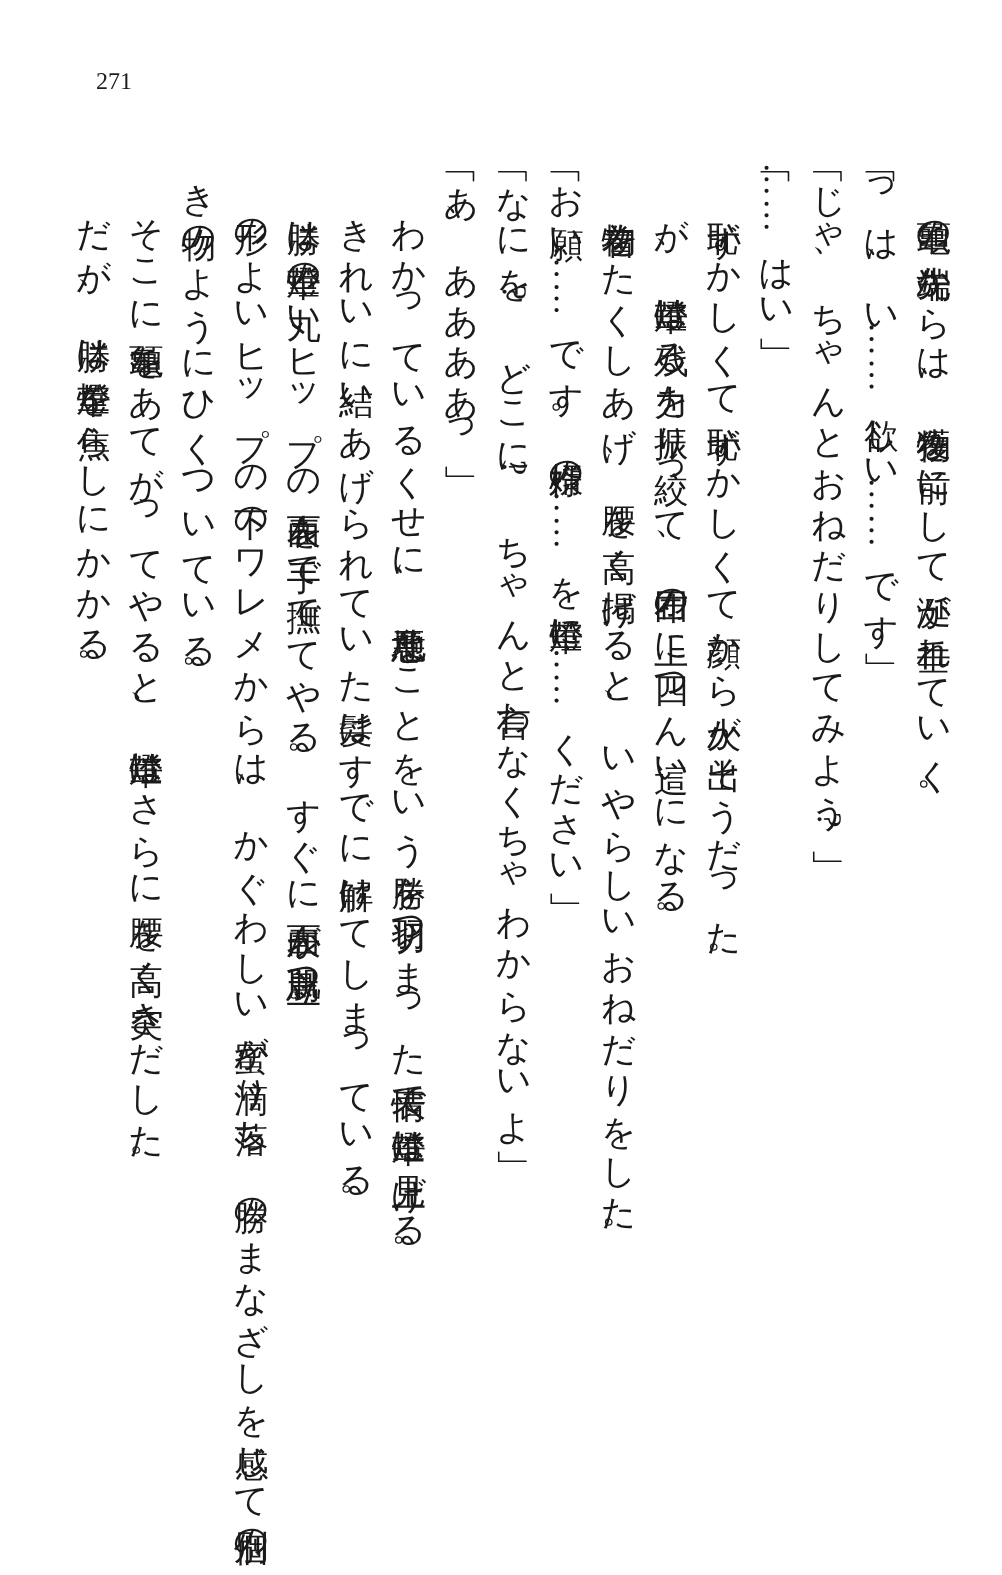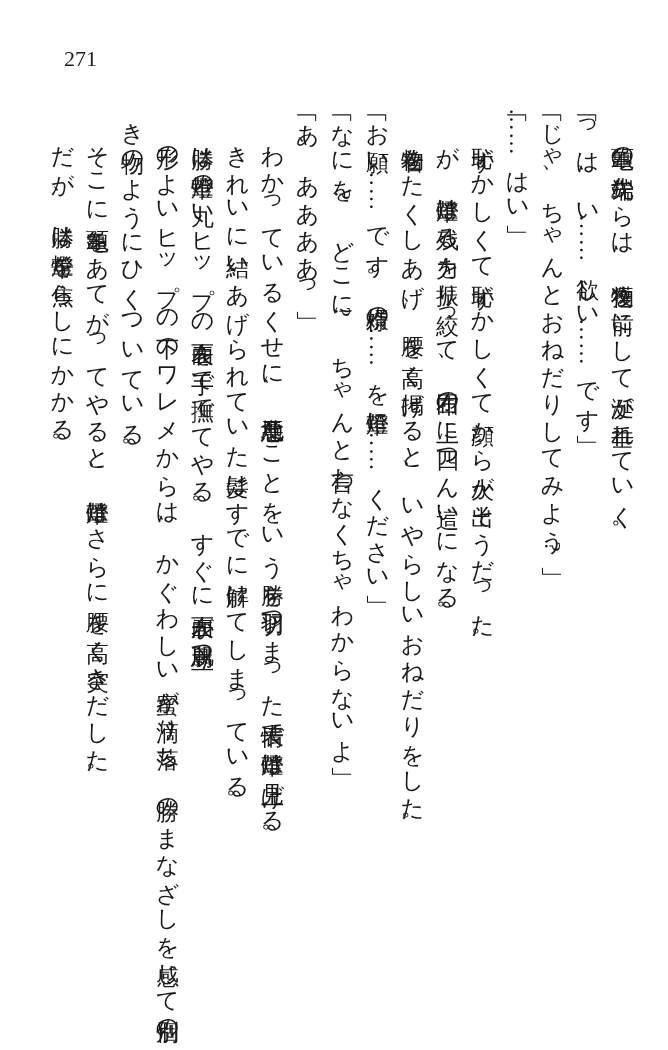--- a/index.html
+++ b/index.html
@@ -12,21 +12,21 @@
     width: 668px;
     height: 1050px;
     background: #ffffff;
     overflow: hidden;
     font-family: "Liberation Serif", "DejaVu Serif", serif;
   }
   .page-number {
     position: absolute;
     left: 64px;
     top: 46px;
-    font-size: 22px;
+    font-size: 16px;
     color: #1c1c1c;
     font-family: "Liberation Serif", "DejaVu Serif", serif;
   }
   .text-block {
     position: absolute;
     top: 107px;
     right: 28px;
     height: 938px;
     writing-mode: vertical-rl;
     text-orientation: mixed;

